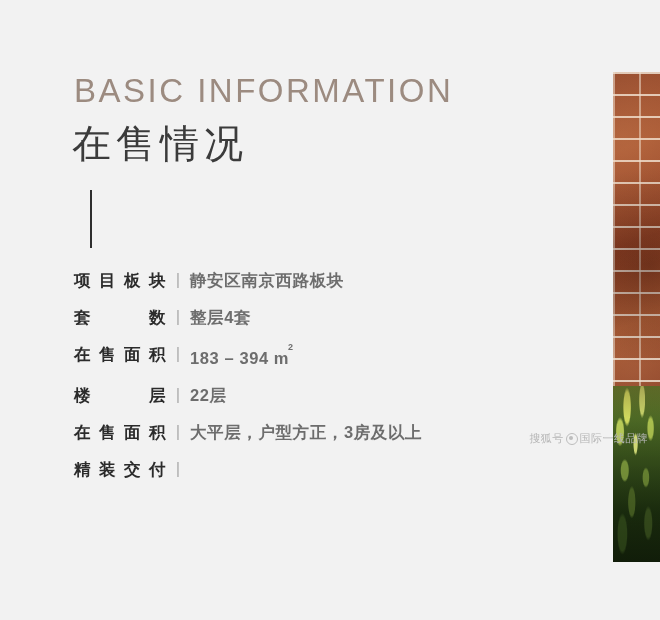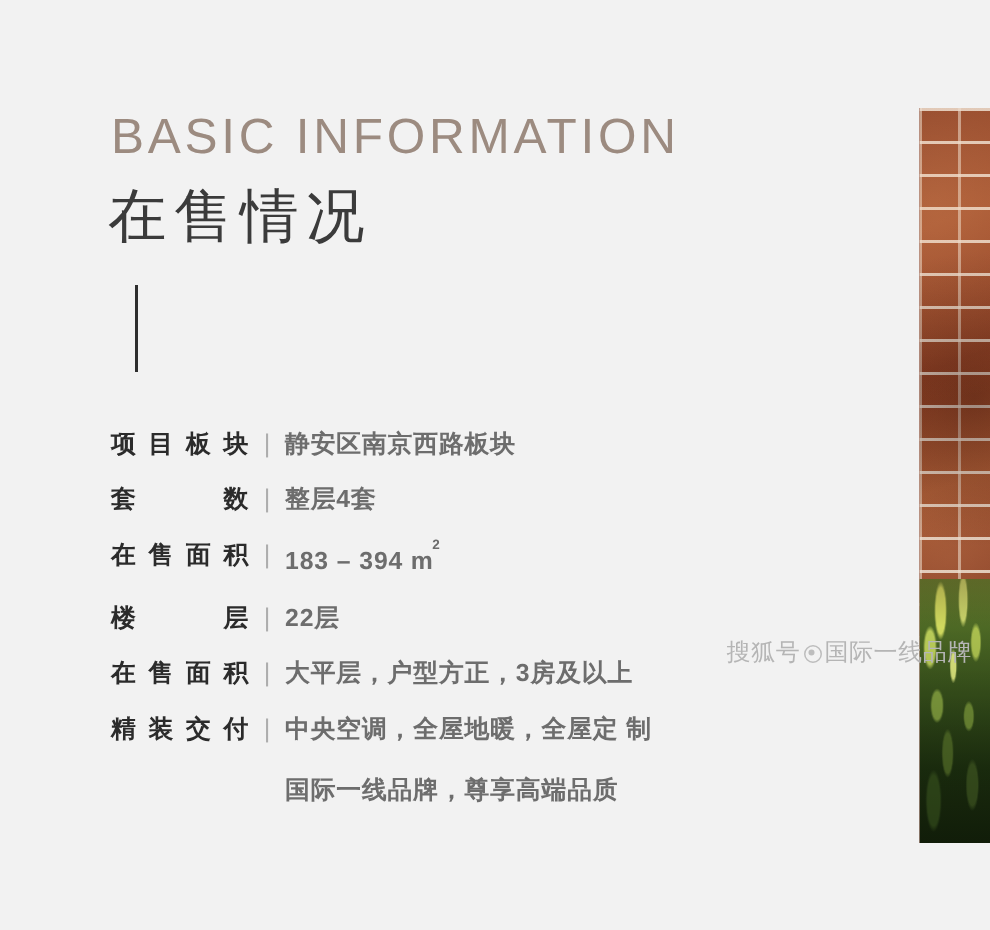--- a/index.html
+++ b/index.html
@@ -53,21 +53,20 @@
     height: 58px;
     background: #2e2e2e;
   }
 
   
   .specs {
     position: absolute;
     left: 74px;
     top: 268px;
     width: 470px;
-    margin-top: 16px;
   }
   .spec-row {
     display: flex;
     align-items: flex-start;
     margin-bottom: 13px;
   }
   .spec-label {
     width: 92px;
     flex: 0 0 92px;
     font-size: 16.5px;
@@ -169,21 +168,21 @@
     position: absolute;
     inset: 0;
     background: linear-gradient(to bottom, rgba(90,60,30,0.30) 0%, rgba(0,0,0,0) 18%, rgba(0,0,0,0.25) 100%);
   }
 
   
   .watermark {
     position: absolute;
     right: 12px;
     bottom: 10px;
-    font-size: 16px;
+    font-size: 11px;
     color: #b5b5b5;
     letter-spacing: 0.4px;
     white-space: nowrap;
     display: flex;
     align-items: center;
     gap: 2px;
   }
   .watermark .wm-logo {
     display: inline-block;
     width: 10px;
@@ -242,24 +241,20 @@
 
     <div class="spec-row">
       <div class="spec-label">在售面积</div>
       <div class="spec-sep">|</div>
       <div class="spec-value">大平层，户型方正，3房及以上</div>
     </div>
 
     <div class="spec-row">
       <div class="spec-label">精装交付</div>
       <div class="spec-sep">|</div>
-      <div class="spec-value">
-        <span>中央空调，全屋地暖，全屋定 制</span>
-        <span class="line2">国际一线品牌，尊享高端品质</span>
-      </div>
     </div>
 
   </div>
 
   <div class="photo">
     <div class="brick"></div>
     <div class="foliage"></div>
   </div>
 
   <div class="watermark">

